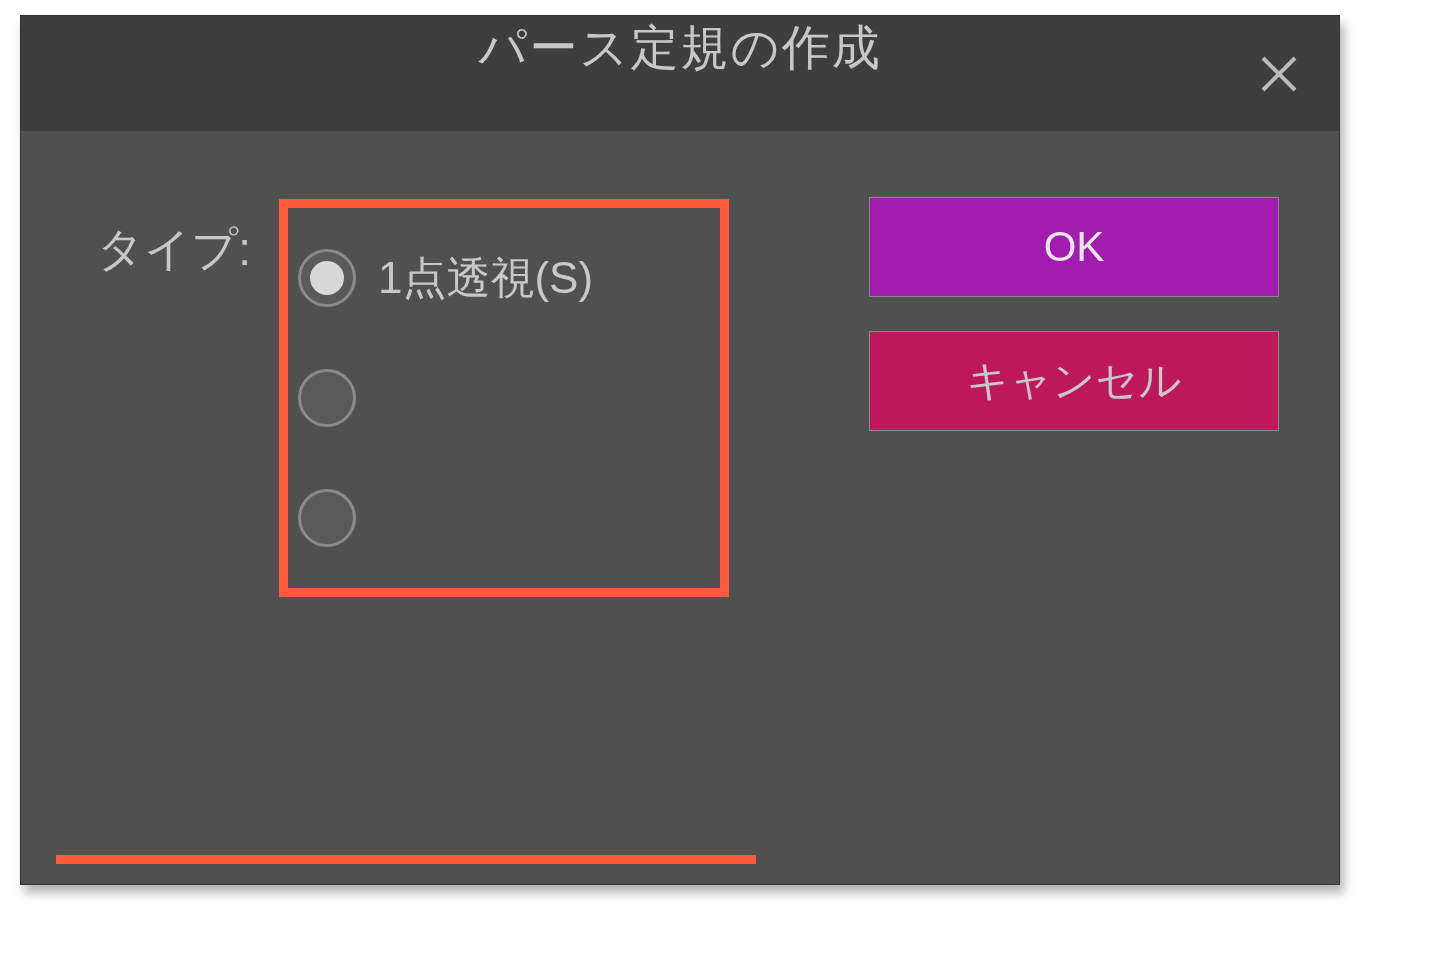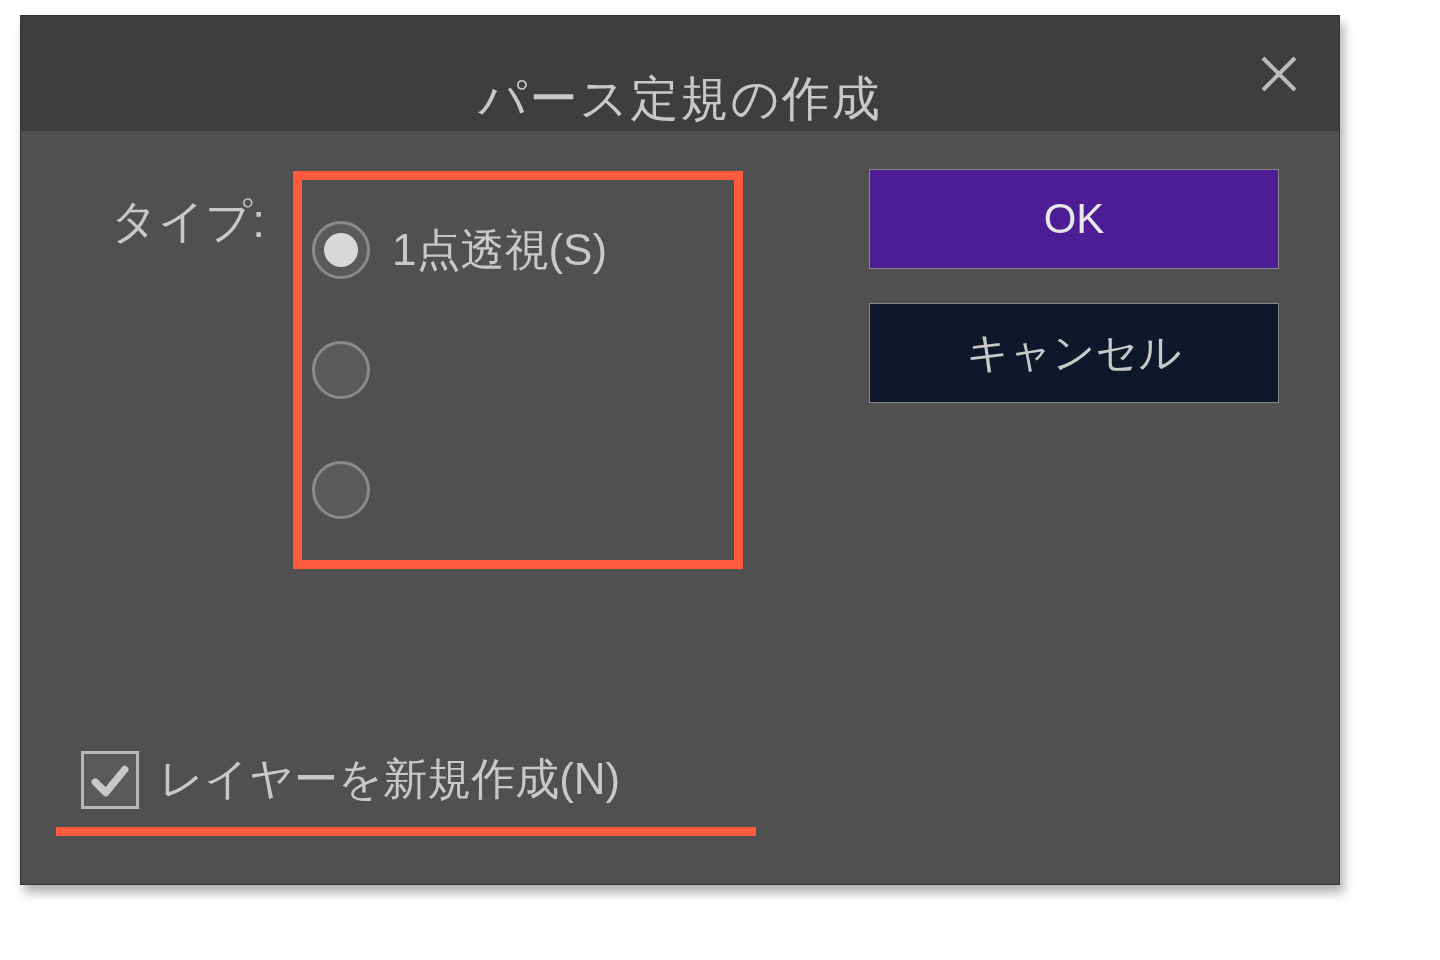--- a/index.html
+++ b/index.html
@@ -17,21 +17,21 @@
       width: 1320px;
       height: 870px;
       background: #505050;
       border: 1px solid #333;
       box-shadow: 4px 8px 10px rgba(0,0,0,0.3);
     }
     .titlebar {
       height: 115px;
       background: #3e3e3e;
       display: flex;
-      align-items: flex-end;
+      align-items: flex-start;
       justify-content: center;
       position: relative;
     }
     .title-text {
       color: #c8c8c8;
       font-size: 48px;
       letter-spacing: 2px;
     }
     .close-btn {
       position: absolute;
@@ -41,23 +41,24 @@
       width: 50px;
       height: 50px;
       display: flex;
       align-items: center;
       justify-content: center;
       cursor: pointer;
     }
     .close-btn svg { width: 40px; height: 40px; }
     .close-btn line { stroke: #bbb; stroke-width: 4; }
     .content {
-      padding: 40px 50px 30px 64px;
+      padding: 40px 50px 30px 50px;
       height: calc(100% - 115px);
       position: relative;
+      margin-top: 28px;
     }
     .type-row {
       display: flex;
       align-items: flex-start;
     }
     .type-label {
       color: #c8c8c8;
       font-size: 46px;
       width: 180px;
       text-align: right;
@@ -110,22 +111,22 @@
     .btn {
       width: 410px;
       height: 100px;
       border: 1px solid #888;
       display: flex;
       align-items: center;
       justify-content: center;
       font-size: 42px;
       cursor: pointer;
     }
-    .btn-ok { background: #4c1d95; color: #e8e8e8; }
-    .btn-cancel { background: #0f172a; color: #c8c8c8; }
+    .btn-ok { background: #a21caf; color: #e8e8e8; }
+    .btn-cancel { background: #be185d; color: #c8c8c8; }
     .checkbox-row {
       position: absolute;
       bottom: 75px;
       left: 60px;
       display: flex;
       align-items: center;
       cursor: pointer;
     }
     .checkbox {
       width: 58px;
@@ -185,23 +186,15 @@
 
     <div class="buttons">
       <div class="btn btn-ok">
         <span>OK</span>
       </div>
       <div class="btn btn-cancel">
         <span>キャンセル</span>
       </div>
     </div>
 
-    <div class="checkbox-row">
-      <div class="checkbox">
-        <svg viewBox="0 0 40 40">
-          <path d="M6 22 L16 32 L34 10"></path>
-        </svg>
-      </div>
-      <span class="checkbox-label">レイヤーを新規作成(N)</span>
-    </div>
     <div class="underline"></div>
   </div>
 </div>
 
 </body></html>

